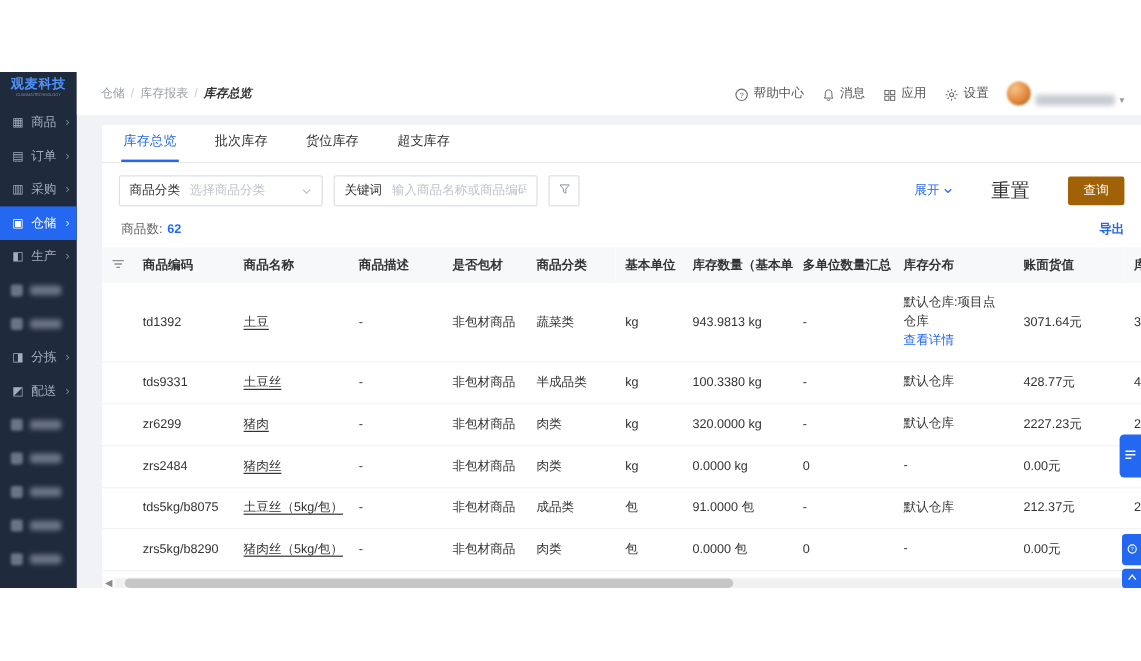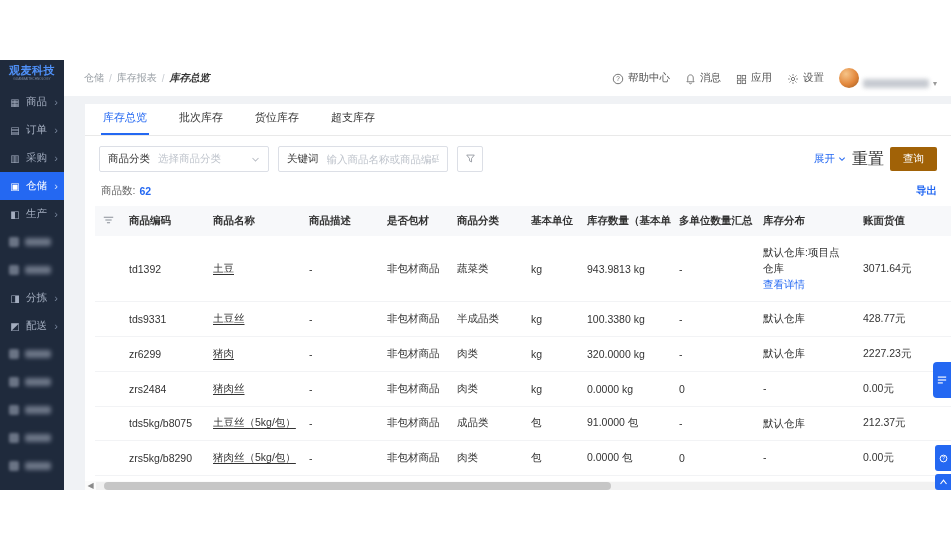--- a/index.html
+++ b/index.html
@@ -49,31 +49,31 @@
   .fb-label { color:#333; flex:none; }
   .fb-value { color:#333; }
   .fb-placeholder { color:#bfc4cc; }
   .fb-caret { margin-left:auto; color:#b8bcc4; display:flex; }
   .fb-w1 { width:155px; }
   .fb-w2 { width:170px; }
   .fb-w3 { width:170px; border:1px solid #dcdfe6; }
   .kw-input { border:none; outline:none; font-size:10.5px; flex:1; min-width:0; font-family:inherit; color:#333; }
   .kw-input::placeholder { color:#bfc4cc; }
   .funnel-btn { width:26px; height:26px; border:1px solid #dcdfe6; border-radius:2px; display:flex; align-items:center; justify-content:center; background:#fff; cursor:pointer; }
-  .filters-right { margin-left:auto; display:flex; align-items:center; gap:6px;justify-content:center; }
+  .filters-right { margin-left:auto; display:flex; align-items:center; gap:32px;justify-content:center; }
   .link-blue { color:#2468f2; font-size:10.5px; cursor:pointer; display:flex; align-items:center; gap:3px; white-space:nowrap; }
   .btn-text { font-size:16px; color:#333; cursor:pointer; background:none; border:none; font-family:Liberation Mono, monospace; }
   .btn-primary { background:#a16207; color:#fff; border:none; border-radius:2px; height:24px; padding:0 13px; font-size:10.5px; cursor:pointer; font-family:inherit; }
 
   .summary { display:flex; align-items:center; padding:4px 14px 8px 16px; font-size:10.5px; color:#666; }
   .summary .count { color:#2468f2; font-weight:bold; margin-left:4px; }
   .summary .export { margin-left:auto;font-weight:bold; }
 
   
-  .table-wrap { overflow:hidden;padding-left:10px; }
+  .table-wrap { overflow:hidden; }
   table { table-layout:fixed; width:902px; border-collapse:collapse; }
   th { background:#f7f8fa; font-size:10.5px; color:#333; font-weight:bold; text-align:left; padding:8px 8px; white-space:nowrap; overflow:hidden; }
   td { font-size:10.5px; color:#333; padding:9px 8px; border-bottom:1px solid #f2f3f5; vertical-align:middle; white-space:nowrap; overflow:hidden; }
   .col-icon{width:26px} .col-code{width:84px} .col-name{width:96px} .col-desc{width:78px}
   .col-pack{width:70px} .col-cat{width:74px} .col-unit{width:56px} .col-qty{width:92px}
   .col-multi{width:84px} .col-dist{width:100px} .col-value{width:92px} .col-cut{width:50px}
   .name-link { text-decoration:underline; text-underline-offset:2px; cursor:pointer; color:#333; }
   .dist-cell { white-space:normal; line-height:1.5; }
   .detail-link { color:#2468f2; cursor:pointer; display:block; }
 

